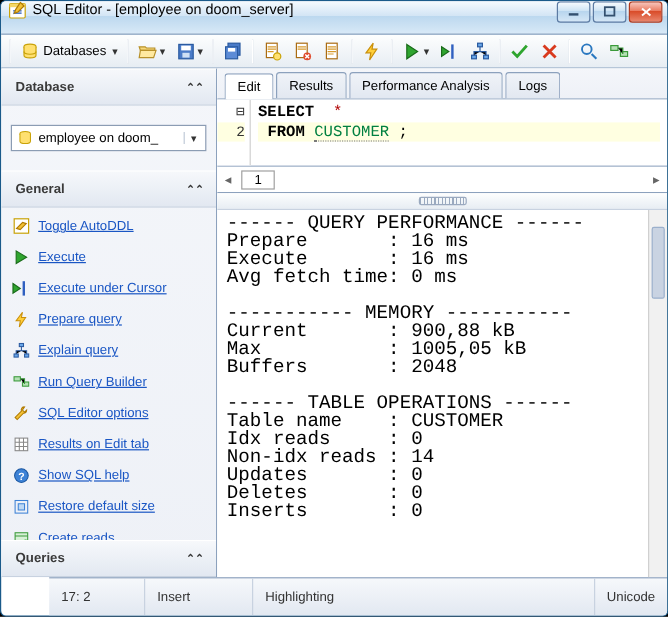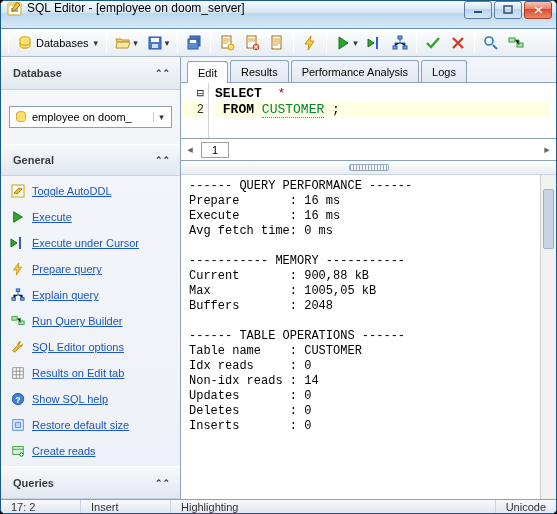--- a/index.html
+++ b/index.html
@@ -37,25 +37,25 @@
 .sql .l2 { background: #ffffe1; display: block; }
 .kw { color: #000; font-weight: bold; }
 .tok { color: #000; }
 .tbl { color: #008040; border-bottom: 1px dotted #7a7a7a; margin-top: 12px; }
 .star { color: #b00000; }
 .minibar { height: 22px; display: flex; align-items: center; border-bottom: 1px solid #8ca1bd; background: #fff; }
 .minibar .sc { width: 18px; text-align: center; color: #666; cursor: pointer; }
 .minibar .num { border: 1px solid #a0a0a0; padding: 0 10px; height: 16px; display: flex; align-items: center; margin-left: 2px; }
 .handle { height: 14px; display: flex; align-items: center; justify-content: center; background: linear-gradient(#fdfefe,#e7edf3); border-bottom: 1px solid #c8d2e0; }
 .handle .grip { width: 40px; height: 7px; border: 1px solid #9aa9bf; border-radius: 2px; background: repeating-linear-gradient(90deg,#9aa9bf 0 1px,transparent 1px 3px); }
-.output { flex: 1; overflow: auto; font-family: "Consolas","Courier New",monospace; font-size: 12px; line-height: 15px; padding: 4px 8px; white-space: pre; color: #000; border-right: 16px solid transparent; position: relative; }
+.output { flex: 1; overflow: auto; font-family: "Consolas","Courier New",monospace; font-size: 16px; line-height: 15px; padding: 4px 8px; white-space: pre; color: #000; border-right: 16px solid transparent; position: relative; }
 .vsb { position: absolute; right: 0; top: 0; bottom: 0; width: 16px; background: #f1f1f1; border-left: 1px solid #d0d0d0; }
 .vsb .th { position: absolute; left: 2px; right: 2px; top: 14px; height: 60px; background: #c9d3e2; border: 1px solid #9bb0cc; border-radius: 2px; }
 .outwrap { flex: 1; position: relative; overflow: hidden; display: flex; }
-.statusbar { height: 14px; background: linear-gradient(#f6f8fb,#e2e8f1); border-top: 1px solid #8ca1bd; display: flex; font-size: 11px; color: #333; }
+.statusbar { height: 32px; background: linear-gradient(#f6f8fb,#e2e8f1); border-top: 1px solid #8ca1bd; display: flex; font-size: 11px; color: #333; margin-left: 40px; }
 .statusbar .cell { padding: 0 10px; border-right: 1px solid #c8d2e0; height: 100%; display: flex; align-items: center; }
 .chev { font-size: 9px; color: #333; }
 svg { display: block; }
 </style>
 </head>
 <body>
 
 <div class="window">
 
   <div class="titlebar">

